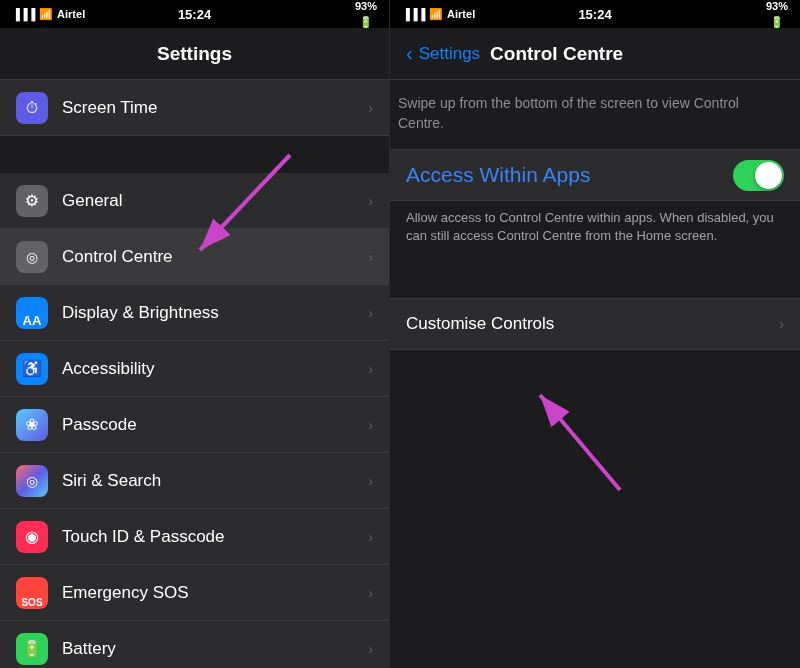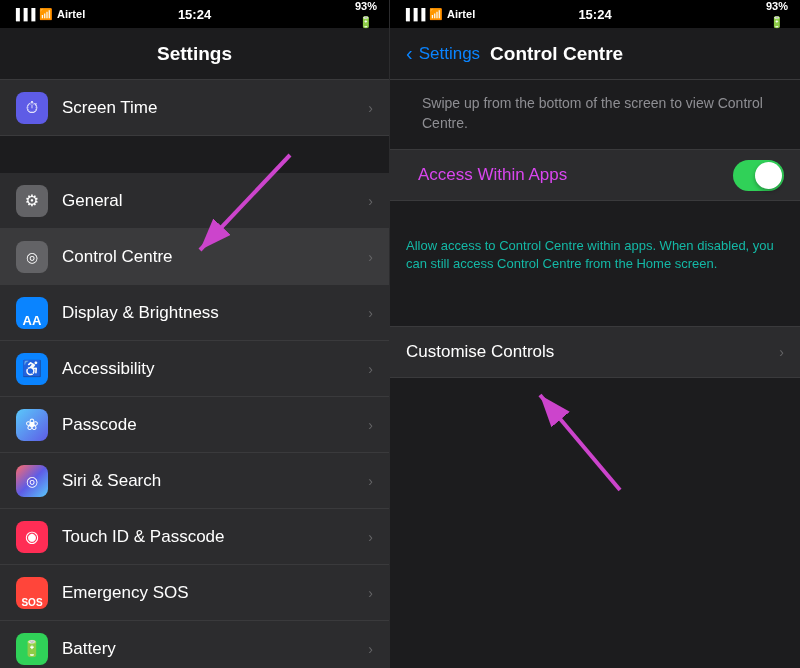--- a/index.html
+++ b/index.html
@@ -154,43 +154,42 @@
 
     
     .right-content {
       flex: 1;
       overflow-y: auto;
       scrollbar-width: none;
     }
     .right-content::-webkit-scrollbar { display: none; }
 
     .info-text-block {
-      padding: 14px 16px 16px 32px;
+      padding: 14px 16px 16px 8px;
       background: #1c1c1e;
     }
     .info-text {
       font-size: 14px;
       color: #8e8e93;
       line-height: 1.4;
     }
 
     .toggle-row {
       background: #2c2c2e;
       display: flex;
       align-items: center;
       padding: 0 16px;
       height: 52px;
       border-top: 0.5px solid #3a3a3c;
       border-bottom: 0.5px solid #3a3a3c;
     }
     .toggle-label {
       flex: 1;
-      font-size: 17px;
-      color: #d946ef;
-      margin-left: 12px;
+      font-size: 21px;
+      color: #3b82f6;
     }
     .toggle-switch {
       width: 51px;
       height: 31px;
       background: #30d158;
       border-radius: 16px;
       position: relative;
       cursor: pointer;
     }
     .toggle-switch::after {
@@ -204,23 +203,22 @@
       right: 2px;
       box-shadow: 0 2px 4px rgba(0,0,0,0.3);
     }
 
     .desc-text-block {
       padding: 8px 16px 16px 16px;
       background: #1c1c1e;
     }
     .desc-text {
       font-size: 13px;
-      color: #14b8a6;
+      color: #a3a3a3;
       line-height: 1.4;
-      margin-top: 28px;
     }
 
     .section-separator {
       height: 36px;
       background: #1c1c1e;
     }
 
     .customise-row {
       background: #2c2c2e;
       display: flex;

